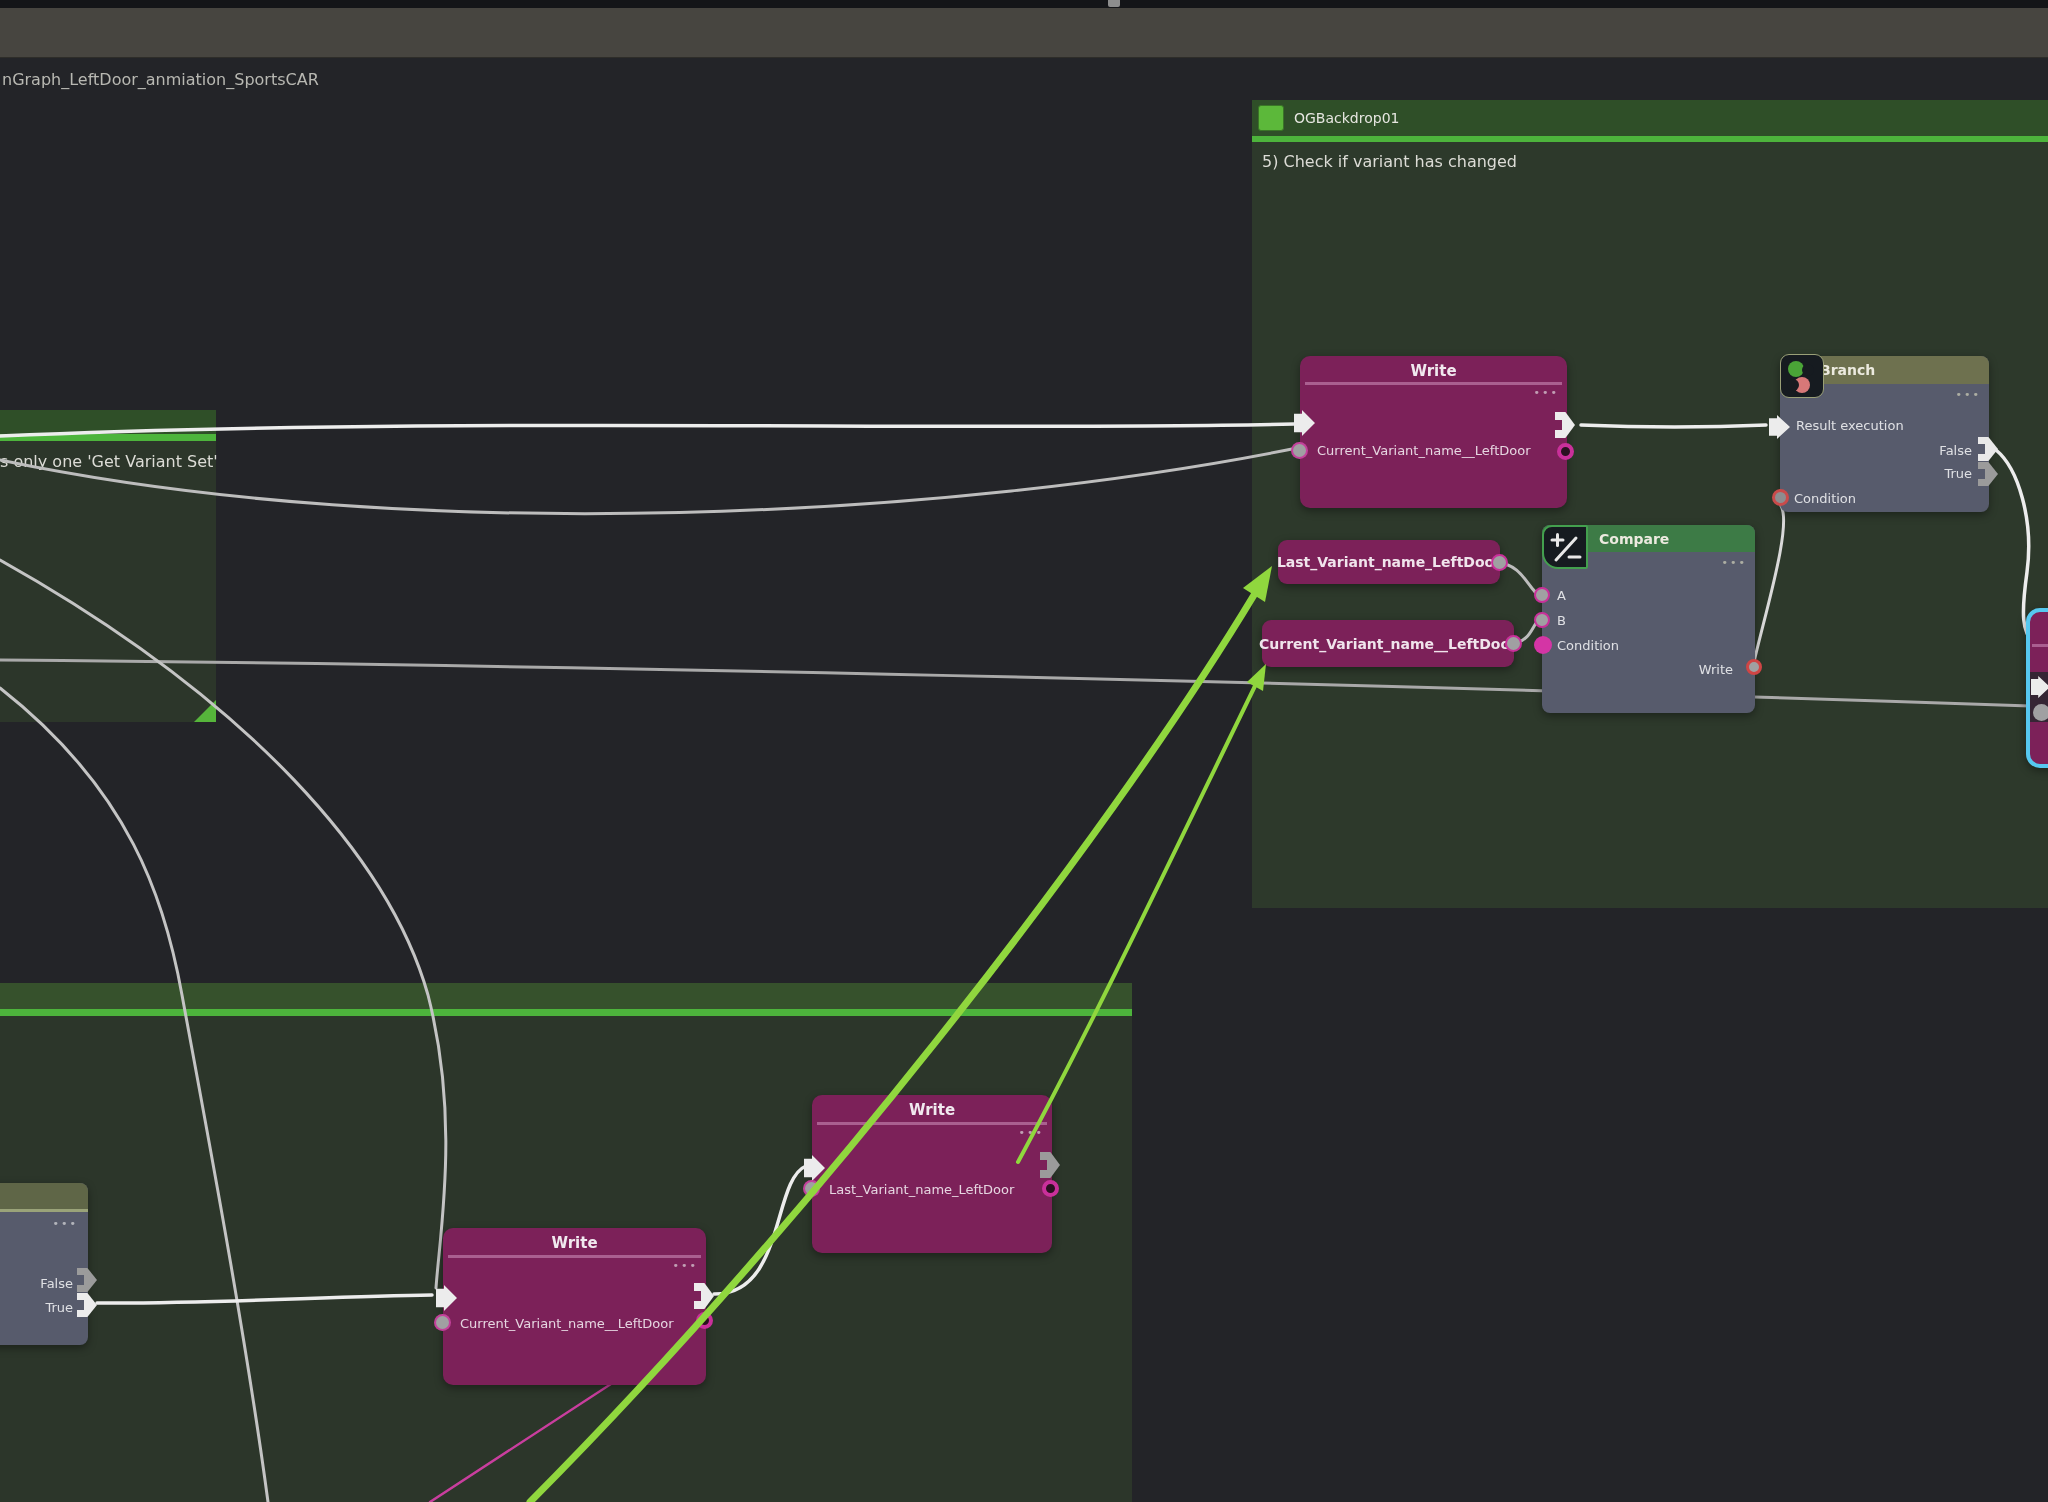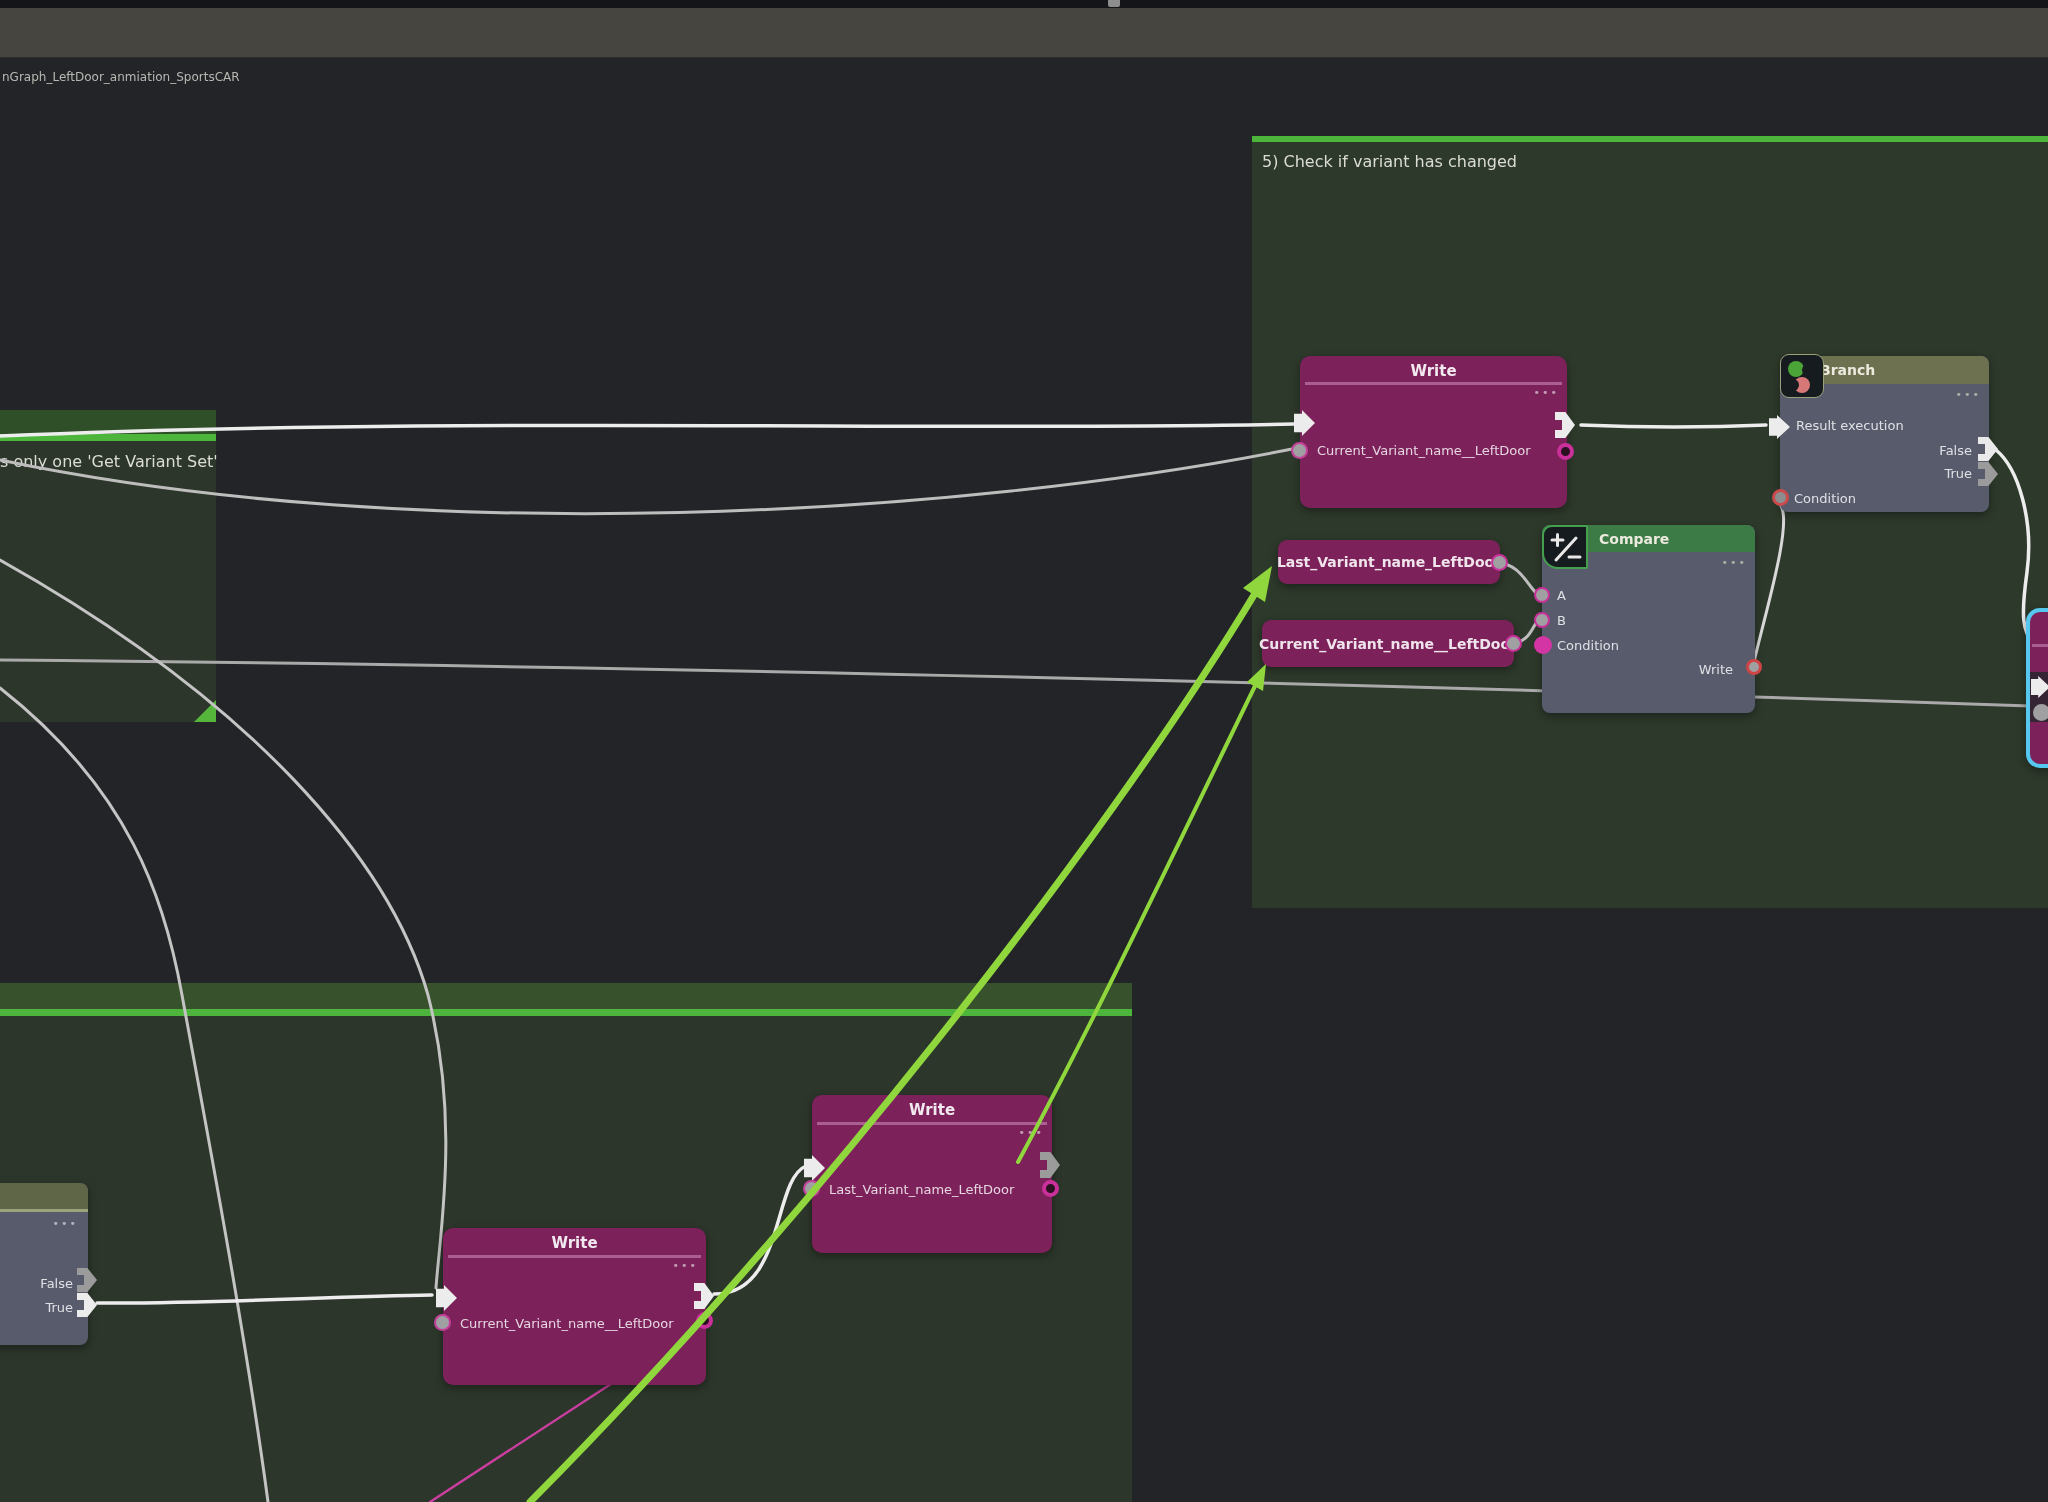--- a/index.html
+++ b/index.html
@@ -13,21 +13,21 @@
   }
   *{margin:0;padding:0;box-sizing:border-box;}
   html,body{width:2048px;height:1502px;overflow:hidden;background:var(--canvas);
     font-family:"DejaVu Sans","Liberation Sans",sans-serif;color:var(--txt);}
   .abs{position:absolute;}
   
   .topbar-black{left:0;top:0;width:2048px;height:8px;background:var(--black);}
   .top-tick{left:1108px;top:0;width:12px;height:7px;background:#8d8d8d;border-radius:0 0 2px 2px;}
   .topbar-gray{left:0;top:8px;width:2048px;height:50px;background:var(--graybar);border-bottom:1px solid #2e2d29;}
   .canvas{left:0;top:58px;width:2048px;height:1444px;background:var(--canvas);}
-  .graph-label{left:2px;top:70px;font-size:12px;color:#b8b8b2;white-space:nowrap;}
+  .graph-label{left:2px;top:70px;font-size:16px;color:#b8b8b2;white-space:nowrap;}
   
   .backdrop{position:absolute;}
   .bd-header{position:absolute;left:0;top:0;width:100%;display:flex;align-items:center;}
   .bd-line{position:absolute;left:0;width:100%;background:var(--green-line);}
   .bd-body{position:absolute;left:0;width:100%;}
   .bd-title{font-size:14px;color:#e6e6e0;}
   .bd-comment{position:absolute;font-size:16px;color:#dcdcd6;white-space:nowrap;}
   .bd-icon{width:26px;height:26px;background:var(--bd-icon);border-radius:3px;margin:0 10px 0 6px;border:1px solid #3a7527;}
   .resize-tri{position:absolute;width:0;height:0;border-style:solid;border-width:0 0 22px 22px;border-color:transparent transparent #56b53b transparent;}
   
@@ -64,20 +64,24 @@
 
 <div class="backdrop" style="left:0;top:410px;width:216px;height:312px;">
   <div class="bd-header" style="height:24px;background:var(--bd-header);"></div>
   <div class="bd-line" style="top:24px;height:7px;"></div>
   <div class="bd-body" style="top:31px;height:281px;background:var(--bd-body2);"></div>
   <div class="bd-comment" style="left:0;top:42px;">s only one 'Get Variant Set'</div>
   <div class="resize-tri" style="left:194px;top:290px;"></div>
 </div>
 
 <div class="backdrop" style="left:1252px;top:100px;width:796px;height:808px;">
+  <div class="bd-header" style="height:36px;background:var(--bd-header);">
+    <div class="bd-icon"></div>
+    <span class="bd-title">OGBackdrop01</span>
+  </div>
   <div class="bd-line" style="top:36px;height:6px;"></div>
   <div class="bd-body" style="top:42px;height:766px;background:var(--bd-body);"></div>
   <div class="bd-comment" style="left:10px;top:52px;">5) Check if variant has changed</div>
 </div>
 
 <div class="backdrop" style="left:0;top:983px;width:1132px;height:519px;">
   <div class="bd-header" style="height:26px;background:var(--bd-header2);"></div>
   <div class="bd-line" style="top:26px;height:7px;"></div>
   <div class="bd-body" style="top:33px;height:486px;background:var(--bd-body2);"></div>
 </div>

